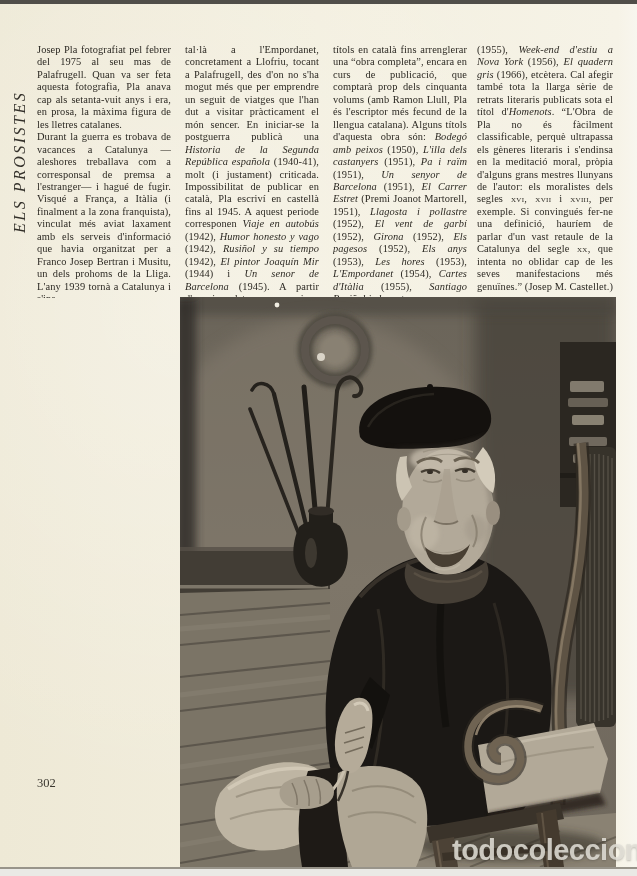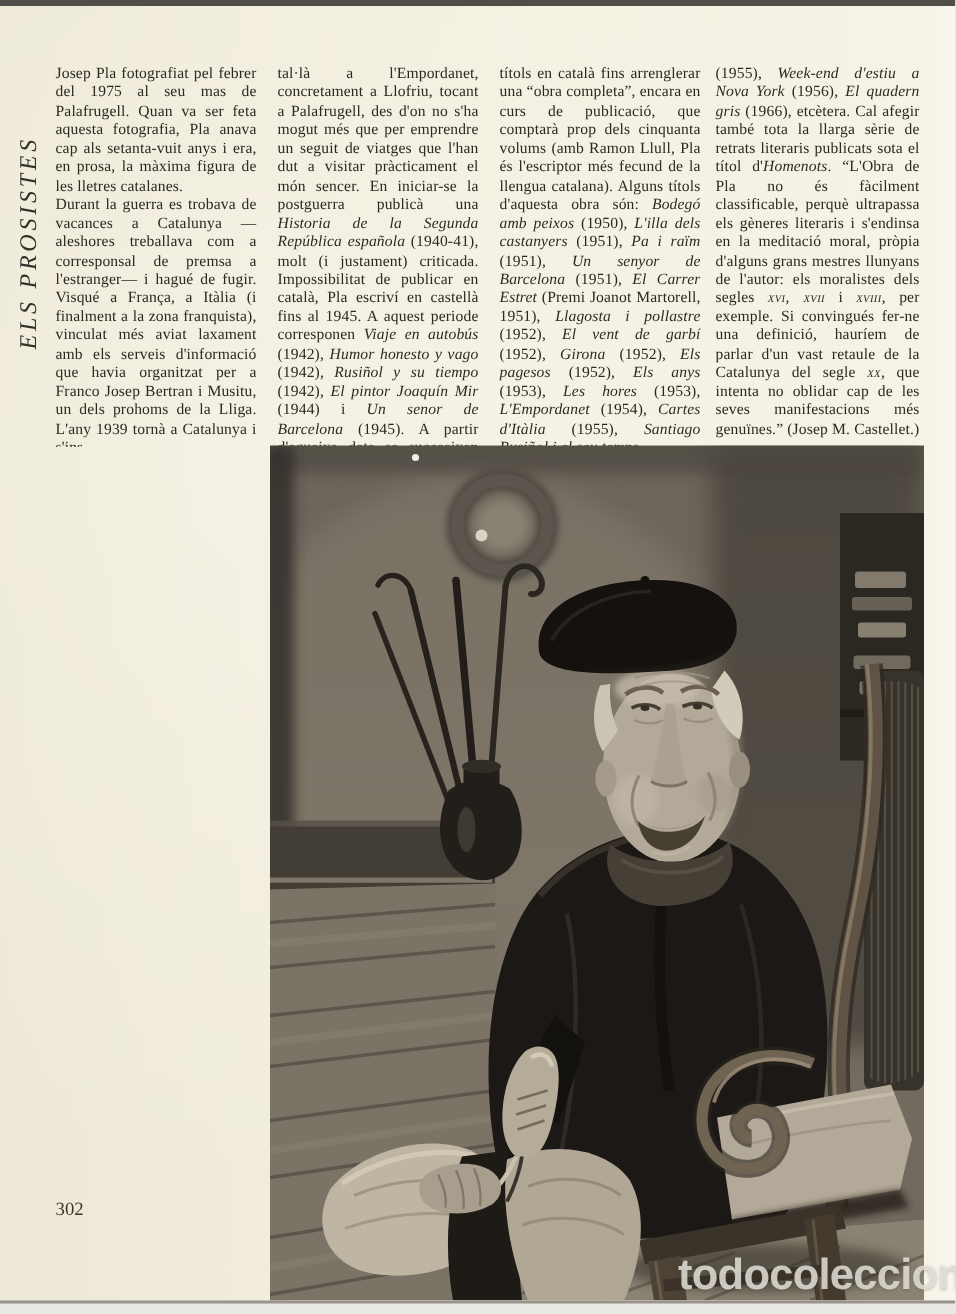--- a/index.html
+++ b/index.html
@@ -20,29 +20,29 @@
   .bottomstrip{
     position:absolute;left:0;top:867px;width:637px;height:9px;
     background:#eae9e5;border-top:2px solid #98948a;box-sizing:border-box;
   }
   .col{
     position:absolute;top:44px;width:134px;height:254px;
     font-size:10.4px;line-height:12.45px;text-align:justify;
     color:#2c2923;overflow:hidden;letter-spacing:.1px;
   }
   .col i{font-style:italic;}
-  .sc{font-variant:small-caps;letter-spacing:.3px;font-style:italic;}
+  .sc{font-variant:small-caps;letter-spacing:.3px;}
   .c1{left:37px}.c2{left:185px}.c3{left:333px}.c4{left:477px;width:136px}
   .side-label{
     position:absolute;left:11px;top:233px;width:190px;
     transform-origin:0 0;transform:rotate(-90deg);
     font-style:italic;font-size:16px;letter-spacing:2.5px;
     color:#33302a;white-space:nowrap;
   }
-  .pagenum{position:absolute;left:37px;top:799px;font-size:12.5px;color:#3a372f;}
+  .pagenum{position:absolute;left:37px;top:776px;font-size:12.5px;color:#3a372f;}
   .photo{position:absolute;left:180px;top:297px;width:436px;height:570px;display:block;}
   .watermark{
     position:absolute;left:452px;top:834px;z-index:6;
     font-family:"Liberation Sans", sans-serif;font-weight:bold;
     font-size:29px;letter-spacing:-.5px;
     color:rgba(227,225,216,.85);
     text-shadow:0 1px 2px rgba(70,66,58,.30);
   }
 </style>
 </head>

